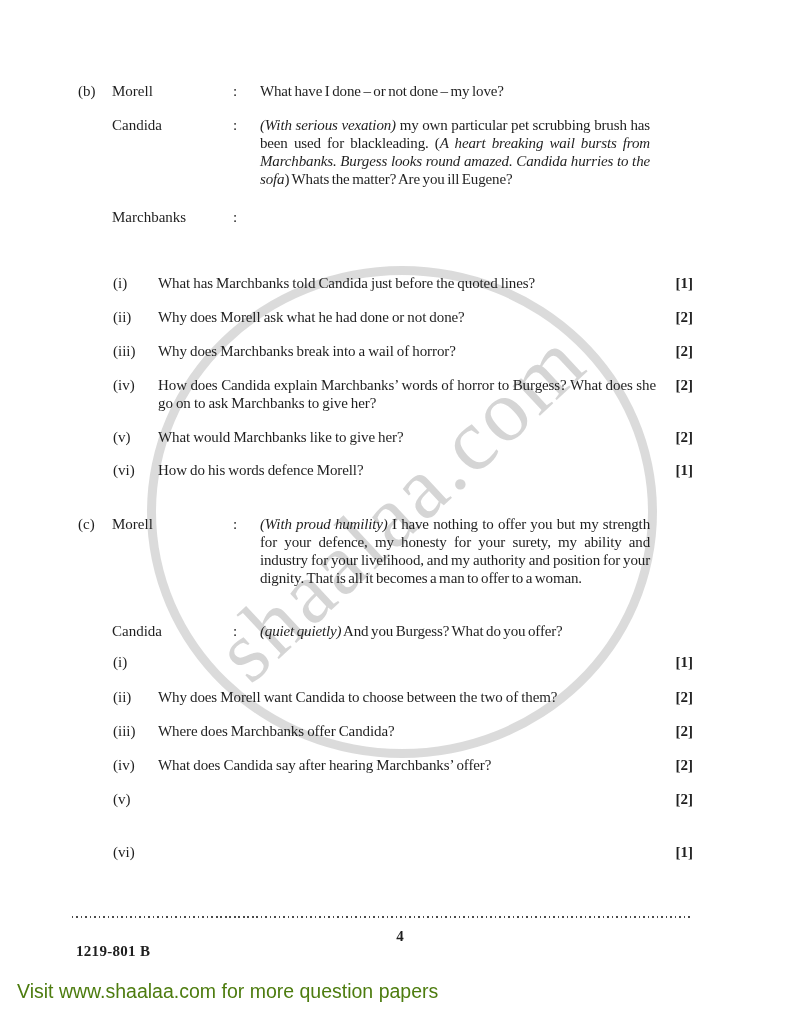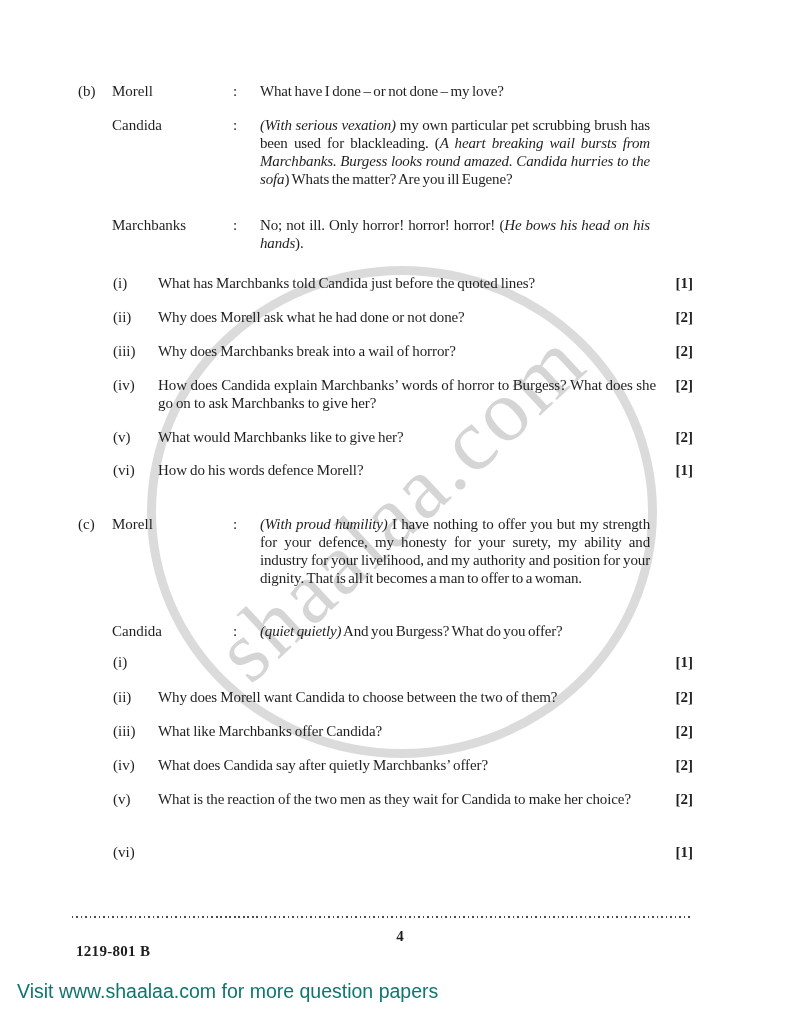--- a/index.html
+++ b/index.html
@@ -42,21 +42,21 @@
   }
   .pageno {
     position:absolute; left:0; top:928px; width:800px; text-align:center;
     font-size:15px; font-weight:bold;
   }
   .papercode {
     position:absolute; left:76px; top:943px; font-size:15px; font-weight:bold;
     letter-spacing:0.3px;
   }
   .site-banner {
-    position:absolute; left:17px; top:980px; font-size:19.5px; color:#0f766e;
+    position:absolute; left:17px; top:980px; font-size:19.5px; color:#4d7c0f;
     font-family:"Liberation Sans", sans-serif;
   }
   i { font-style:italic; }
 </style>
 </head>
 <body>
 
 <div class="page">
 
   <div class="wm-circle"></div>
@@ -71,25 +71,24 @@
     </div>
   </div>
 
   <div class="drow" style="top:116px">
     <div class="dlabel"></div>
     <div class="dspeaker">Candida</div>
     <div class="dcolon">:</div>
     <div class="dtext"><i>(With serious vexation)</i><span> my own particular pet scrubbing brush has been used for blackleading. (</span><i>A heart breaking wail bursts from Marchbanks. Burgess looks round amazed. Candida hurries to the sofa</i><span>) Whats the matter? Are you ill Eugene?</span></div>
   </div>
 
-  <div class="drow" style="top:216px">
+  <div class="drow" style="top:208px">
     <div class="dlabel"></div>
     <div class="dspeaker">Marchbanks</div>
     <div class="dcolon">:</div>
-    <div class="dtext"><span>No; not ill. Only horror! horror! horror! (</span><i>He bows his head on his hands</i><span>).</span></div>
   </div>
 
   <div class="qrow" style="top:274px">
     <div class="qnum">(i)</div>
     <div class="qtext">What has Marchbanks told Candida just before the quoted lines?</div>
     <div class="qmarks">[1]</div>
   </div>
   <div class="qrow" style="top:308px">
     <div class="qnum">(ii)</div>
     <div class="qtext">Why does Morell ask what he had done or not done?</div>
@@ -134,31 +133,30 @@
     <div class="qnum">(i)</div>
     <div class="qmarks">[1]</div>
   </div>
   <div class="qrow" style="top:688px">
     <div class="qnum">(ii)</div>
     <div class="qtext">Why does Morell want Candida to choose between the two of them?</div>
     <div class="qmarks">[2]</div>
   </div>
   <div class="qrow" style="top:722px">
     <div class="qnum">(iii)</div>
-    <div class="qtext">What like Marchbanks offer Candida?</div>
+    <div class="qtext">Where does Marchbanks offer Candida?</div>
     <div class="qmarks">[2]</div>
   </div>
   <div class="qrow" style="top:756px">
     <div class="qnum">(iv)</div>
-    <div class="qtext">What does Candida say after quietly Marchbanks’ offer?</div>
+    <div class="qtext">What does Candida say after hearing Marchbanks’ offer?</div>
     <div class="qmarks">[2]</div>
   </div>
   <div class="qrow" style="top:790px">
     <div class="qnum">(v)</div>
-    <div class="qtext">What is the reaction of the two men as they wait for Candida to make her choice?</div>
     <div class="qmarks">[2]</div>
   </div>
   <div class="qrow" style="top:843px">
     <div class="qnum">(vi)</div>
     <div class="qmarks">[1]</div>
   </div>
 
   <div class="dotline"></div>
   <div class="pageno">4</div>
   <div class="papercode">1219-801 B</div>

